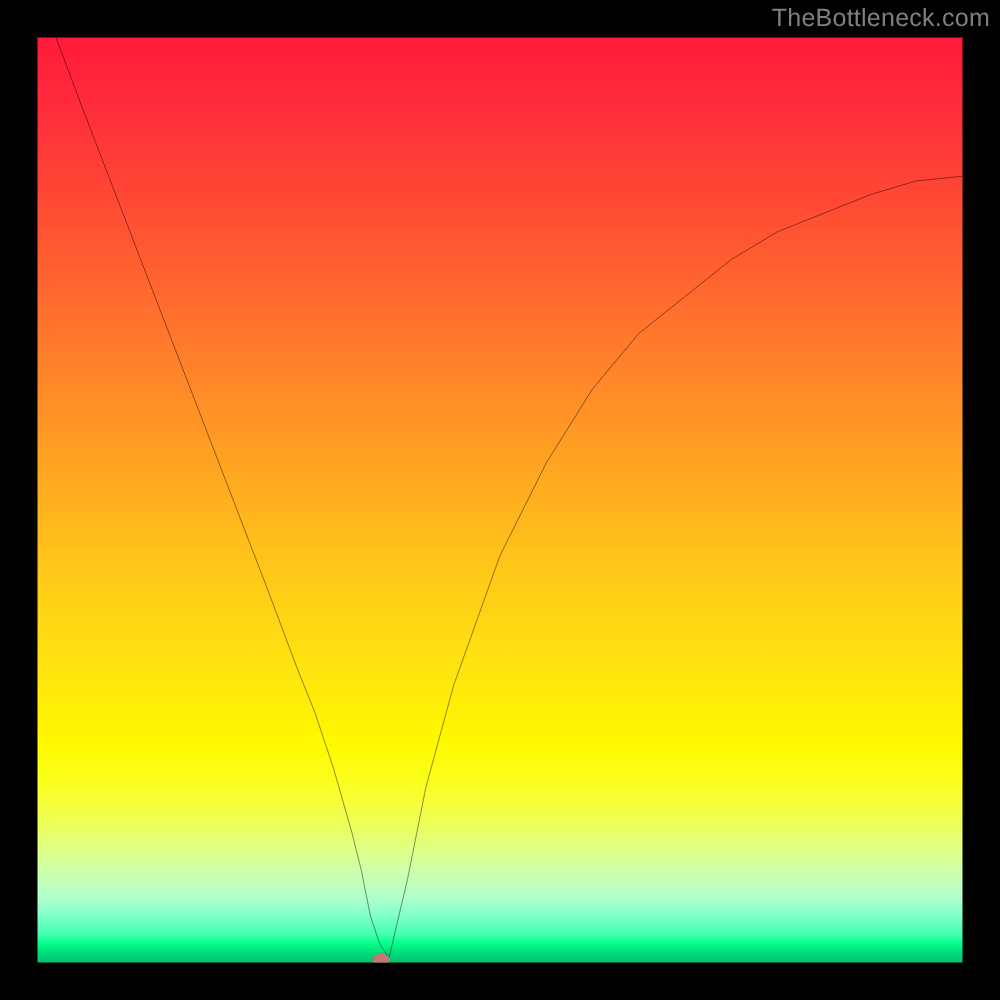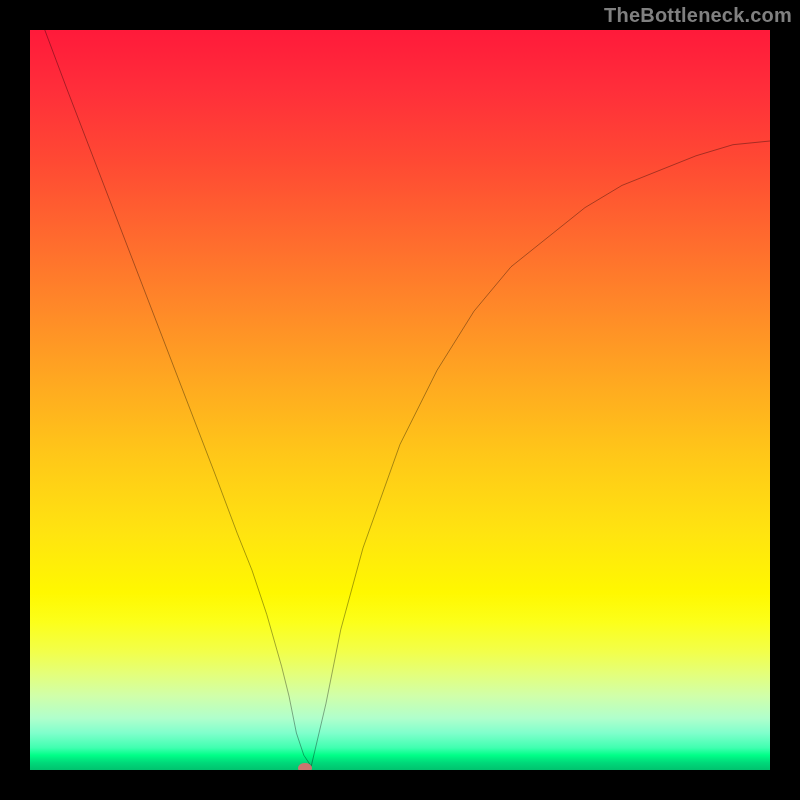--- a/index.html
+++ b/index.html
@@ -56,21 +56,21 @@
     height: 10px;
     border-radius: 50%;
     background: #c9756f;
   }
   .watermark {
     position: absolute;
     top: 4px;
     right: 8px;
     color: #808080;
     font-size: 20px;
-    font-weight: 700;
+    font-weight: 400;
     letter-spacing: 0.2px;
   }
 </style>
 </head>
 <body>
 
 <div class="outer">
   <div class="plot">
     <svg class="curve" viewBox="0 0 100 100" preserveAspectRatio="none">
       <path id="curvePath" fill="none" stroke="#000" stroke-width="0.35" vector-effect="non-scaling-stroke" d="M2.000 0.000 L5.000 8.000 L10.000 21.000 L15.000 34.000 L20.000 47.000 L25.000 60.000 L28.000 68.000 L30.000 73.000 L32.000 79.000 L34.000 86.000 L35.000 90.000 L36.000 95.000 L37.000 98.000 L38.000 99.500 L40.000 91.000 L42.000 81.000 L45.000 70.000 L50.000 56.000 L55.000 46.000 L60.000 38.000 L65.000 32.000 L70.000 28.000 L75.000 24.000 L80.000 21.000 L85.000 19.000 L90.000 17.000 L95.000 15.500 L100.000 15.000"></path>

